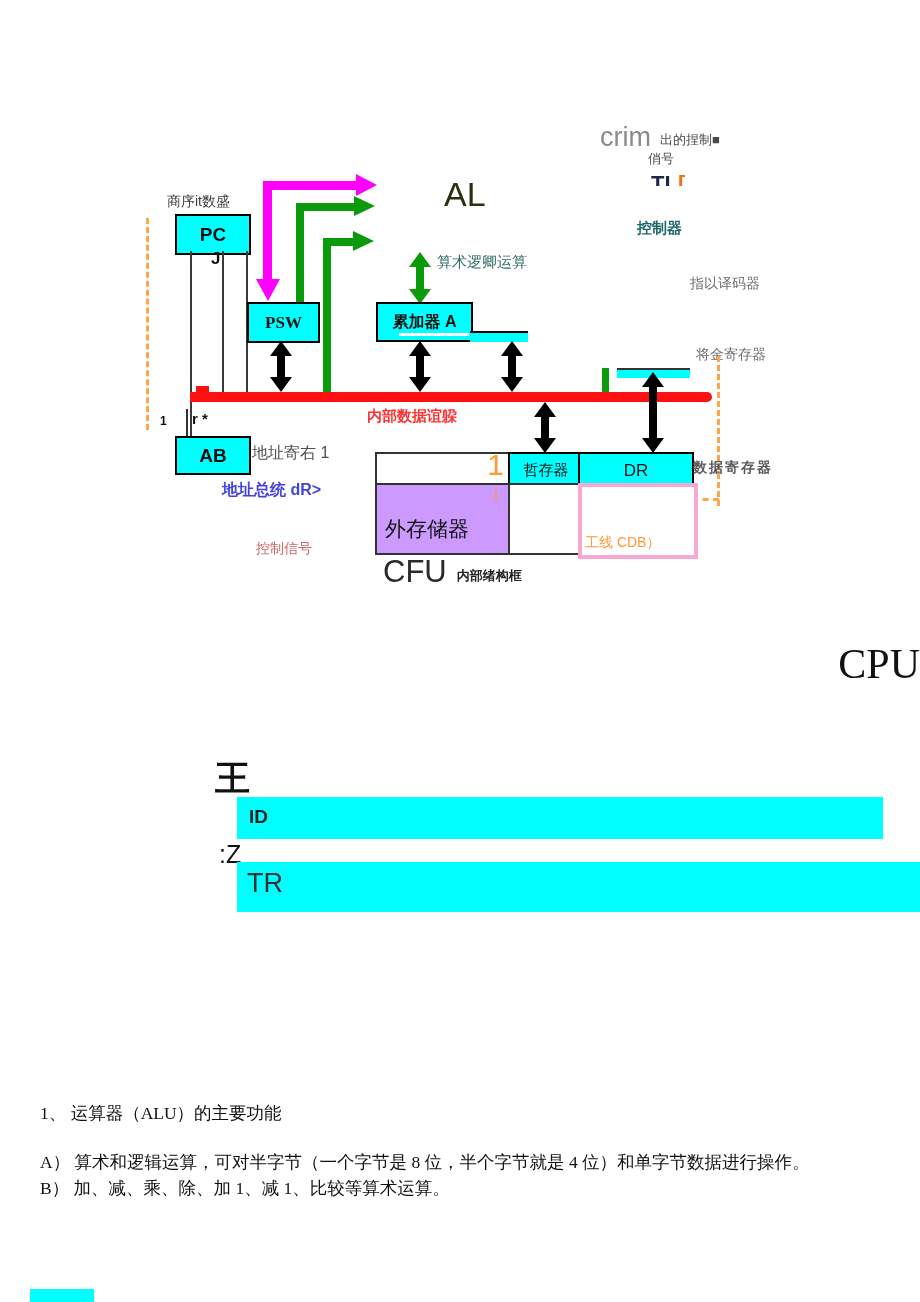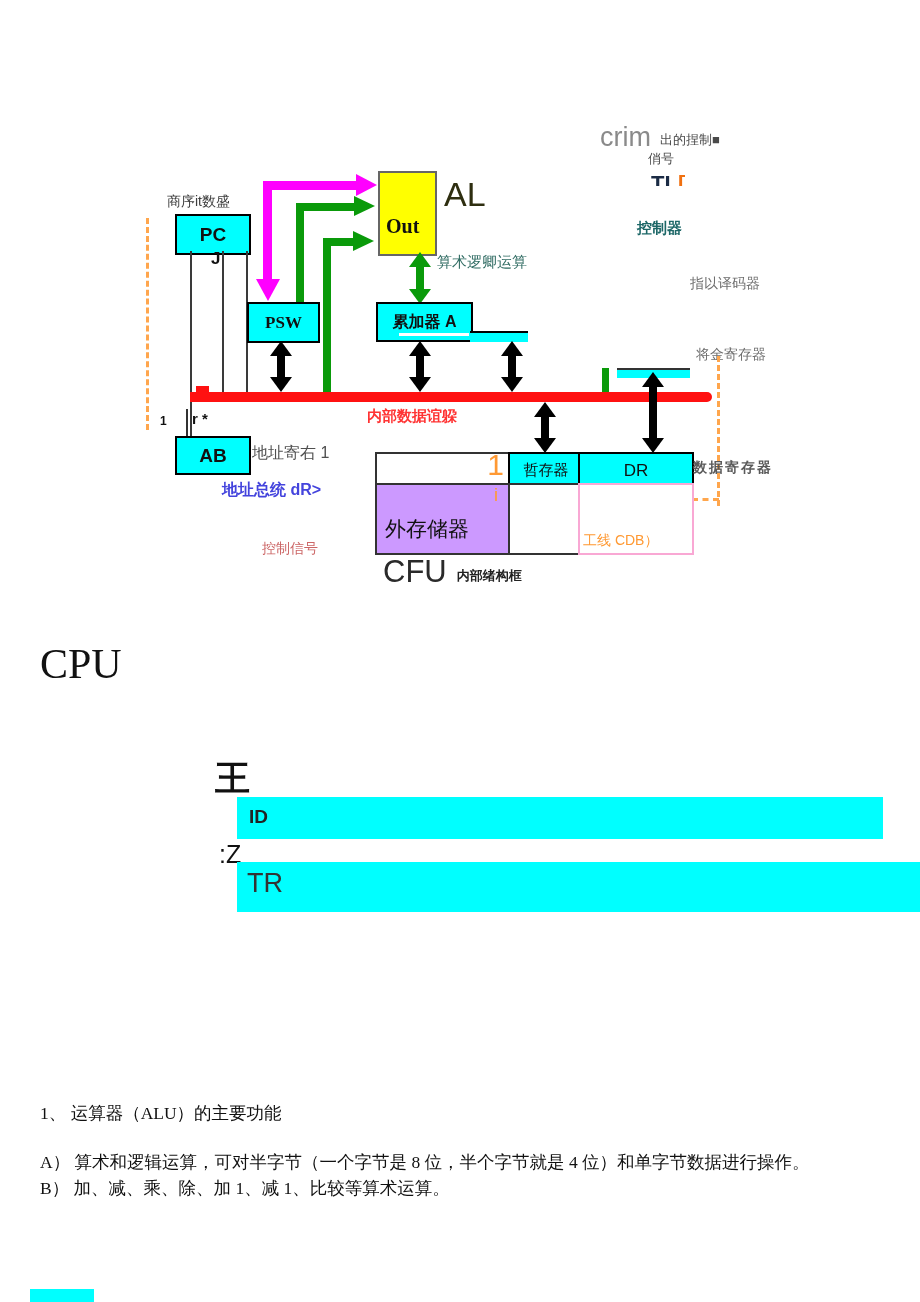--- a/index.html
+++ b/index.html
@@ -64,23 +64,20 @@
   <div class="rect" style="left:263px;top:188px;width:9px;height:93px;background:#FF00FF;"></div>
   <div class="tri dm" style="left:256px;top:279px;"></div>
 
   <div class="rect" style="left:296px;top:207px;width:8px;height:96px;background:#0A9A0A;"></div>
   <div class="rect" style="left:296px;top:203px;width:60px;height:8px;background:#0A9A0A;"></div>
   <div class="tri rg" style="left:354px;top:196px;"></div>
   <div class="rect" style="left:323px;top:242px;width:8px;height:150px;background:#0A9A0A;"></div>
   <div class="rect" style="left:323px;top:238px;width:32px;height:8px;background:#0A9A0A;"></div>
   <div class="tri rg" style="left:353px;top:231px;"></div>
 
-  <div class="rect" style="left:378px;top:171px;width:55px;height:81px;background:#FFFF00;border:2px solid #666;">
-    <span class="abs serif" style="left:6px;bottom:16px;font-size:20px;font-weight:bold;color:#111;">Out</span>
-  </div>
   <div class="txt sans" style="left:444px;top:175px;font-size:34px;color:#2e2e10;">AL</div>
   <div class="dar green" style="left:409px;top:252px;height:52px;">
       <span class="hu"></span>
       <span class="sh"></span>
       <span class="hd"></span>
     </div>
   <div class="txt sans" style="left:437px;top:253px;font-size:15px;color:#2F6B62;">算术逻卿运算</div>
 
   <div class="box serif" style="left:247px;top:302px;width:69px;height:37px;font-size:17px;font-family:'Liberation Serif',serif;">PSW</div>
   <div class="box" style="left:376px;top:302px;width:93px;height:36px;font-size:16px;">累加器 A</div>
@@ -120,44 +117,44 @@
   <div class="rect" style="left:196px;top:386px;width:13px;height:7px;background:#FF1111;"></div>
   <div class="txt sans" style="left:367px;top:407px;font-size:15px;font-weight:bold;color:#FF3333;z-index:5;">内部数据谊躱</div>
 
   <div class="txt sans" style="left:160px;top:414px;font-size:12px;font-weight:bold;">1</div>
   <div class="rect" style="left:186px;top:409px;width:2px;height:27px;background:#333;"></div>
   <div class="txt sans" style="left:192px;top:410px;font-size:15px;font-weight:bold;">r *</div>
 
   <div class="box" style="left:175px;top:436px;width:72px;height:35px;font-size:19px;">AB</div>
   <div class="txt sans" style="left:252px;top:443px;font-size:16px;color:#4f4f4f;">地址寄右 1</div>
   <div class="txt sans" style="left:222px;top:480px;font-size:16px;font-weight:bold;color:#4444DD;">地址总统 dR&gt;</div>
-  <div class="txt sans" style="left:262px;top:540px;font-size:14px;color:#CC6666;">控制信号</div>
+  <div class="txt sans" style="left:256px;top:540px;font-size:14px;color:#CC6666;">控制信号</div>
 
   <div class="rect" style="left:375px;top:452px;width:135px;height:33px;background:#fff;border:2px solid #333;">
     <span class="abs sans" style="right:8px;top:-6px;font-size:30px;color:#FF9933;">1</span>
   </div>
   <div class="box" style="left:508px;top:452px;width:72px;height:33px;font-size:15px;font-weight:normal;">哲存器</div>
   <div class="box" style="left:578px;top:452px;width:112px;height:33px;font-size:17px;font-weight:normal;">DR</div>
   <div class="txt sans" style="left:693px;top:459px;font-size:14px;font-weight:bold;color:#5a5a5a;letter-spacing:2px;">数据寄存器</div>
 
   <div class="rect" style="left:375px;top:483px;width:135px;height:68px;background:#CC99FF;border:2px solid #333;">
     <span class="abs sans" style="left:117px;top:0px;font-size:18px;color:#FF9933;">i</span>
     <span class="abs sans" style="left:8px;bottom:10px;font-size:21px;color:#111;">外存储器</span>
   </div>
   <div class="rect" style="left:508px;top:483px;width:72px;height:68px;background:#fff;border:2px solid #333;"></div>
-  <div class="rect" style="left:578px;top:483px;width:112px;height:68px;background:#fff;border:2px solid #f9a8d4;">
+  <div class="rect" style="left:578px;top:483px;width:112px;height:68px;background:#fff;border:4px solid #f9a8d4;">
     <span class="abs sans" style="left:3px;bottom:3px;font-size:14px;color:#FF9933;">工线 CDB）</span>
   </div>
 
   <div class="abs" style="left:383px;top:554px;display:flex;align-items:flex-end;">
     <span class="sans" style="font-size:31px;color:#2a2a2a;">CFU</span>
     <span class="sans" style="font-size:13px;font-weight:bold;color:#222;margin-left:10px;padding-bottom:5px;">内部绪构框</span>
   </div>
 
-  <div class="txt serif" style="left:40px;top:640px;width:880px;text-align:left;font-size:42px;color:#111;white-space:normal;">CPU</div>
+  <div class="txt serif" style="left:40px;top:640px;width:880px;text-align:right;font-size:42px;color:#111;white-space:normal;">CPU</div>
 
   <div class="txt serif" style="left:215px;top:755px;font-size:35px;font-weight:bold;">王</div>
   <div class="rect" style="left:237px;top:797px;width:646px;height:42px;background:#00FFFF;">
     <span class="abs sans" style="left:12px;top:9px;font-size:19px;font-weight:bold;color:#222;">ID</span>
   </div>
   <div class="txt sans" style="left:219px;top:840px;font-size:25px;color:#111;">:Z</div>
   <div class="rect" style="left:237px;top:862px;width:738px;height:50px;background:#00FFFF;">
     <span class="abs sans" style="left:10px;top:6px;font-size:27px;color:#333;">TR</span>
   </div>
 

